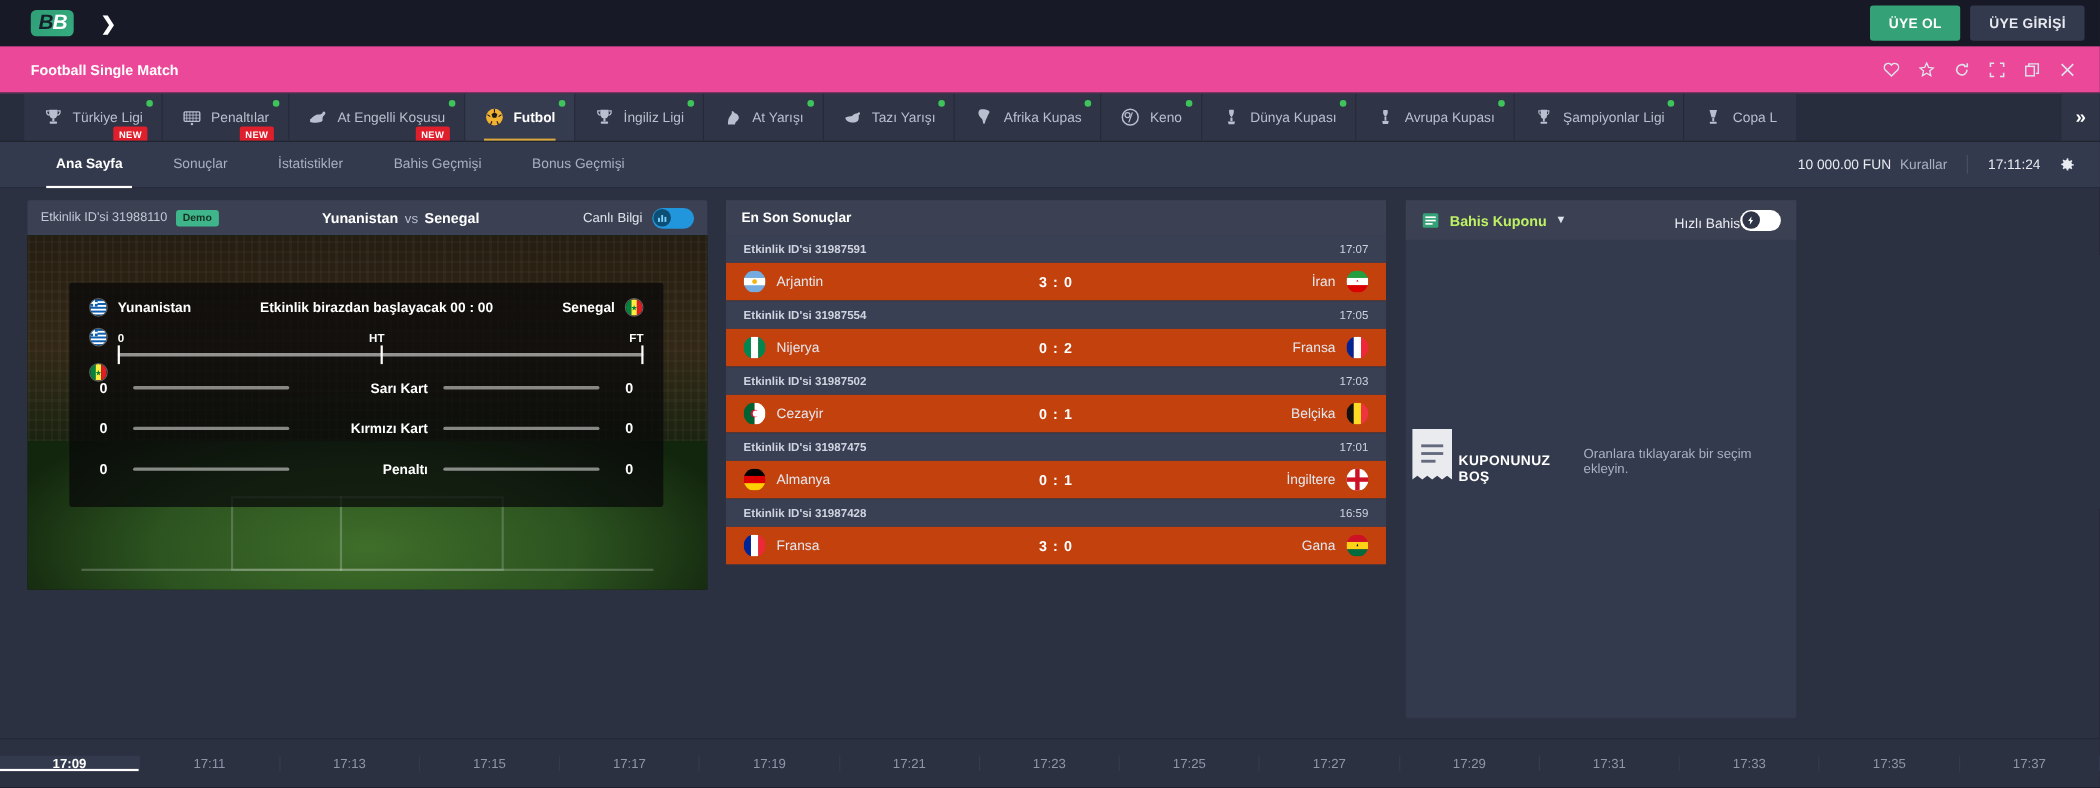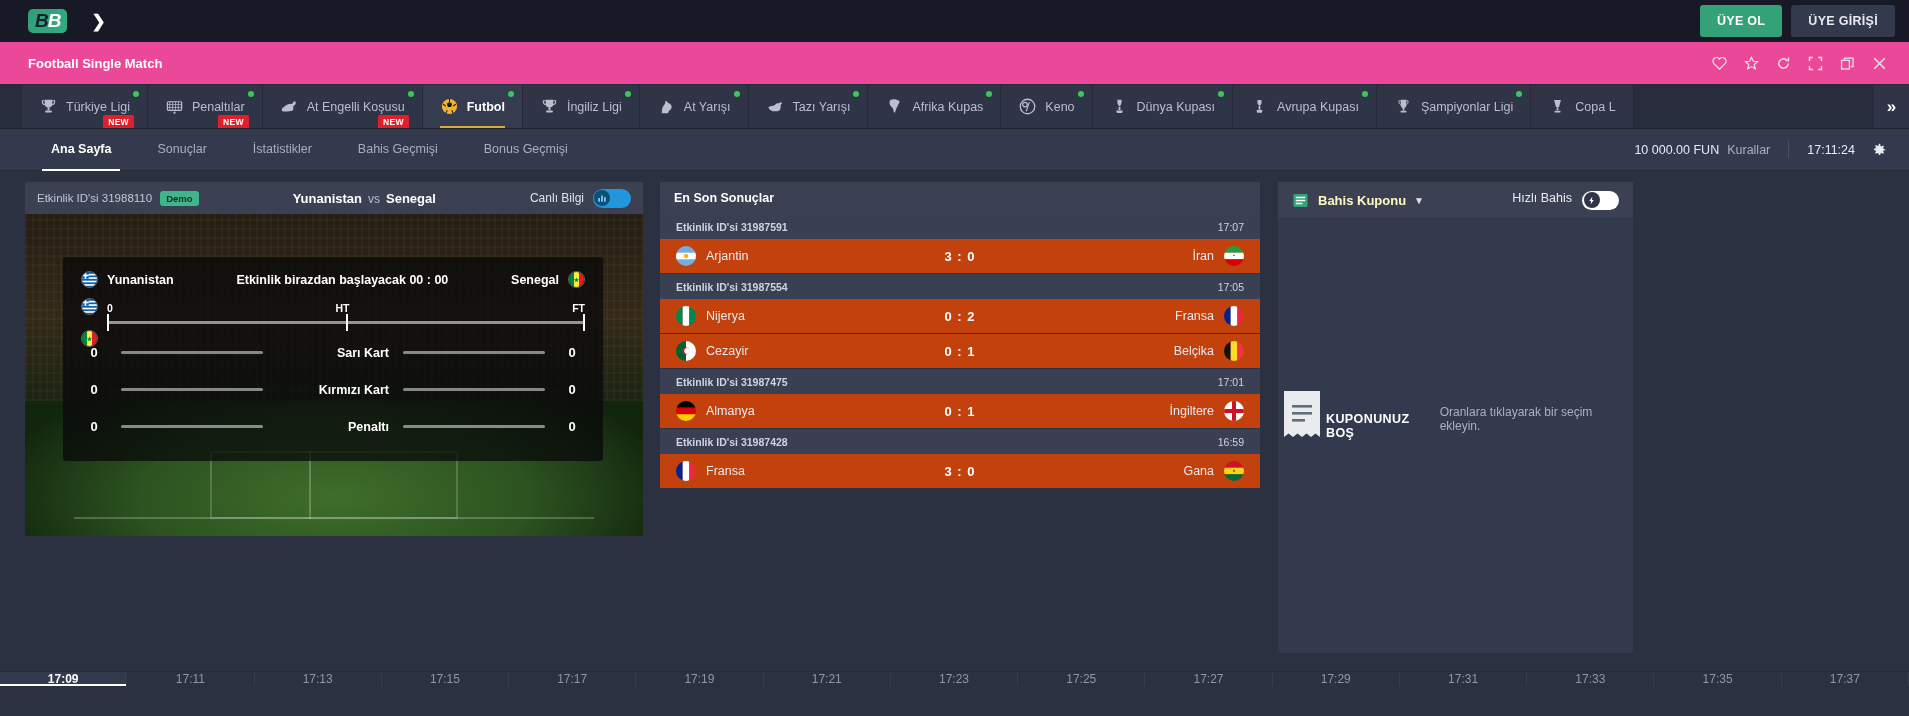--- a/index.html
+++ b/index.html
@@ -180,21 +180,21 @@
   .tl-flag-a { position:absolute; left:0; top:-4px; }
   .tl-flag-b { position:absolute; left:0; top:28px; }
   .statrow { display:flex; align-items:center; height:37px; }
   .sv { color:#fff; font-size:13px; font-weight:bold; width:26px; text-align:center; }
   .sbar { flex:1; height:3px; background:rgba(255,255,255,.5); border-radius:2px; margin:0 14px; }
   .slabel { color:#fff; font-size:12.5px; font-weight:bold; width:112px; text-align:right; }
 
   
   .tstrip {
     position:absolute; left:0; right:0; bottom:0; height:45px;
-    background:#2c3142; display:flex; align-items:flex-start;
+    background:#2c3142; display:flex; align-items:center;
     border-top:1px solid #242837;
   }
   .tcell {
     flex:1; display:flex; align-items:center; justify-content:center;
     color:#8e96a9; font-size:12px; border-right:1px solid #363b4d; cursor:pointer;
     position:relative;
   }
   .tcell.active { color:#ffffff; background:#343a4d; font-weight:bold; }
   .tcell.active::after {
     content:''; position:absolute; left:0; right:0; bottom:0; height:2px; background:#fff;
@@ -223,23 +223,23 @@
   .flag20 { width:20px; height:20px; border-radius:50%; overflow:hidden; display:block; flex:0 0 20px; }
   .flag20 svg { display:block; width:100%; height:100%; }
 
   
   .slip { background:#343a4d; height:471px; border-radius:2px; display:flex; flex-direction:column; }
   .slip-hdr {
     height:36px; display:flex; align-items:center; padding:0 14px;
     background:#3b4153;
   }
   .slip-icon { width:17px; height:17px; margin-right:9px; }
-  .slip-title { color:#fef9c3; font-size:13px; font-weight:bold; }
+  .slip-title { color:#bef264; font-size:13px; font-weight:bold; }
   .chev { margin-left:8px; color:#dfe3ec; font-size:10px; }
-  .slip-quick { margin-left:auto; display:flex; align-items:flex-start; gap:10px; }
+  .slip-quick { margin-left:auto; display:flex; align-items:flex-end; }
   .slip-quick .q { color:#e9ebf1; font-size:12.5px; }
   .toggle-off {
     width:37px; height:19px; border-radius:10px; background:#ffffff;
     position:relative; cursor:pointer;
   }
   .toggle-off .knob {
     position:absolute; left:1.5px; top:1.5px; width:16px; height:16px;
     border-radius:50%; background:#2f3446;
     display:flex; align-items:center; justify-content:center;
   }
@@ -646,20 +646,24 @@
                     <svg viewBox="0 0 20 20">
                       <rect width="6.7" height="20" fill="#002395"></rect>
                       <rect x="6.7" width="6.6" height="20" fill="#fff"></rect>
                       <rect x="13.3" width="6.7" height="20" fill="#ed2939"></rect>
                     </svg>
                   </span>
                 </span>
               </div>
             </div>
             <div class="res-group">
+              <div class="res-idrow">
+                <span class="res-id">Etkinlik ID'si 31987502</span>
+                <span class="res-time">17:03</span>
+              </div>
               <div class="res-row">
                 <span class="res-team">
                   <span class="flag20">
                     <svg viewBox="0 0 20 20">
                       <rect width="10" height="20" fill="#006233"></rect>
                       <rect x="10" width="10" height="20" fill="#fff"></rect>
                       <circle cx="10" cy="10" r="3.4" fill="#d21034"></circle>
                       <circle cx="11.2" cy="10" r="2.9" fill="#fff"></circle>
                     </svg>
                   </span>

